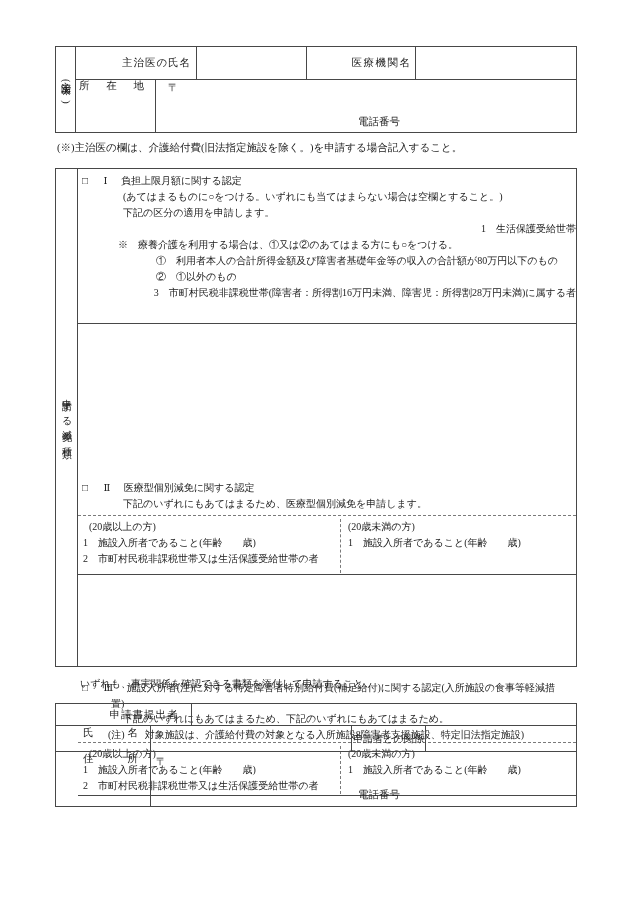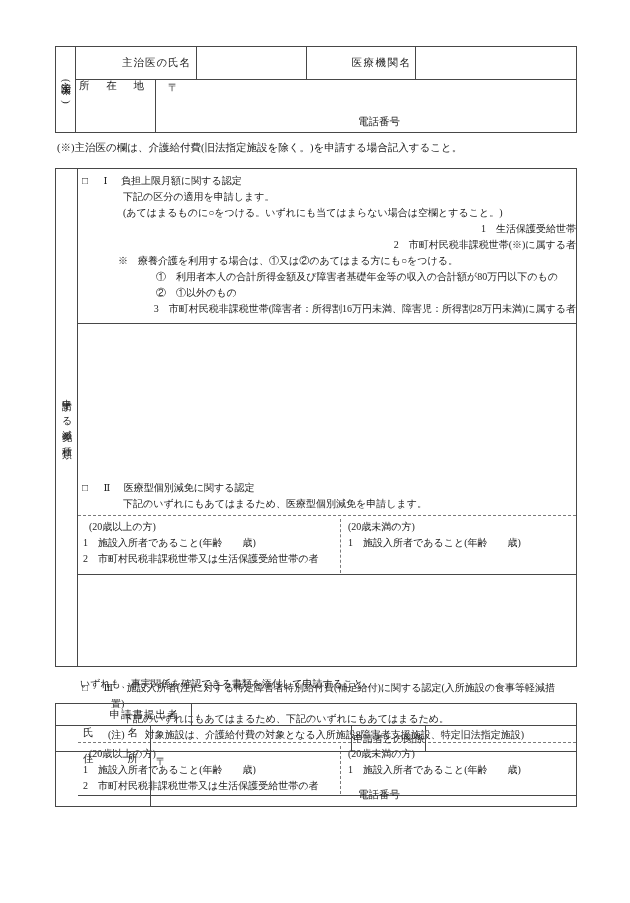--- a/index.html
+++ b/index.html
@@ -89,24 +89,23 @@
     <div class="abs vtext br" style="left:0;top:0;width:22px;height:497px;">
         <span>申請する減免の種類</span>
       </div>
 
     <div class="sec bb" style="top:0;height:150px;padding-top:4px;">
       <div class="ln sec-hd">
         <span class="cb">□</span>
         <span class="rn">Ⅰ</span>
         <span class="st">負担上限月額に関する認定</span>
       </div>
+      <div class="ln ia">(あてはまるものに○をつける。いずれにも当てはまらない場合は空欄とすること。)</div>
       <div class="ln ia">下記の区分の適用を申請します。</div>
-      <div class="ln ia">(あてはまるものに○をつける。いずれにも当てはまらない場合は空欄とすること。)</div>
       <div class="ln ib">1　生活保護受給世帯</div>
-      <div class="ln ib">2　市町村民税非課税世帯(※)に属する者</div>
       <div class="ln ic">※　療養介護を利用する場合は、①又は②のあてはまる方にも○をつける。</div>
       <div class="ln id">①　利用者本人の合計所得金額及び障害者基礎年金等の収入の合計額が80万円以下のもの</div>
       <div class="ln id">②　①以外のもの</div>
       <div class="ln ib">3　市町村民税非課税世帯(障害者：所得割16万円未満、障害児：所得割28万円未満)に属する者</div>
     </div>
 
     <div class="sec bb" style="top:150px;height:100px;">
       <div class="dashb" style="height:42px;padding-top:6px;box-sizing:border-box;">
         <div class="ln sec-hd">
           <span class="cb">□</span>

